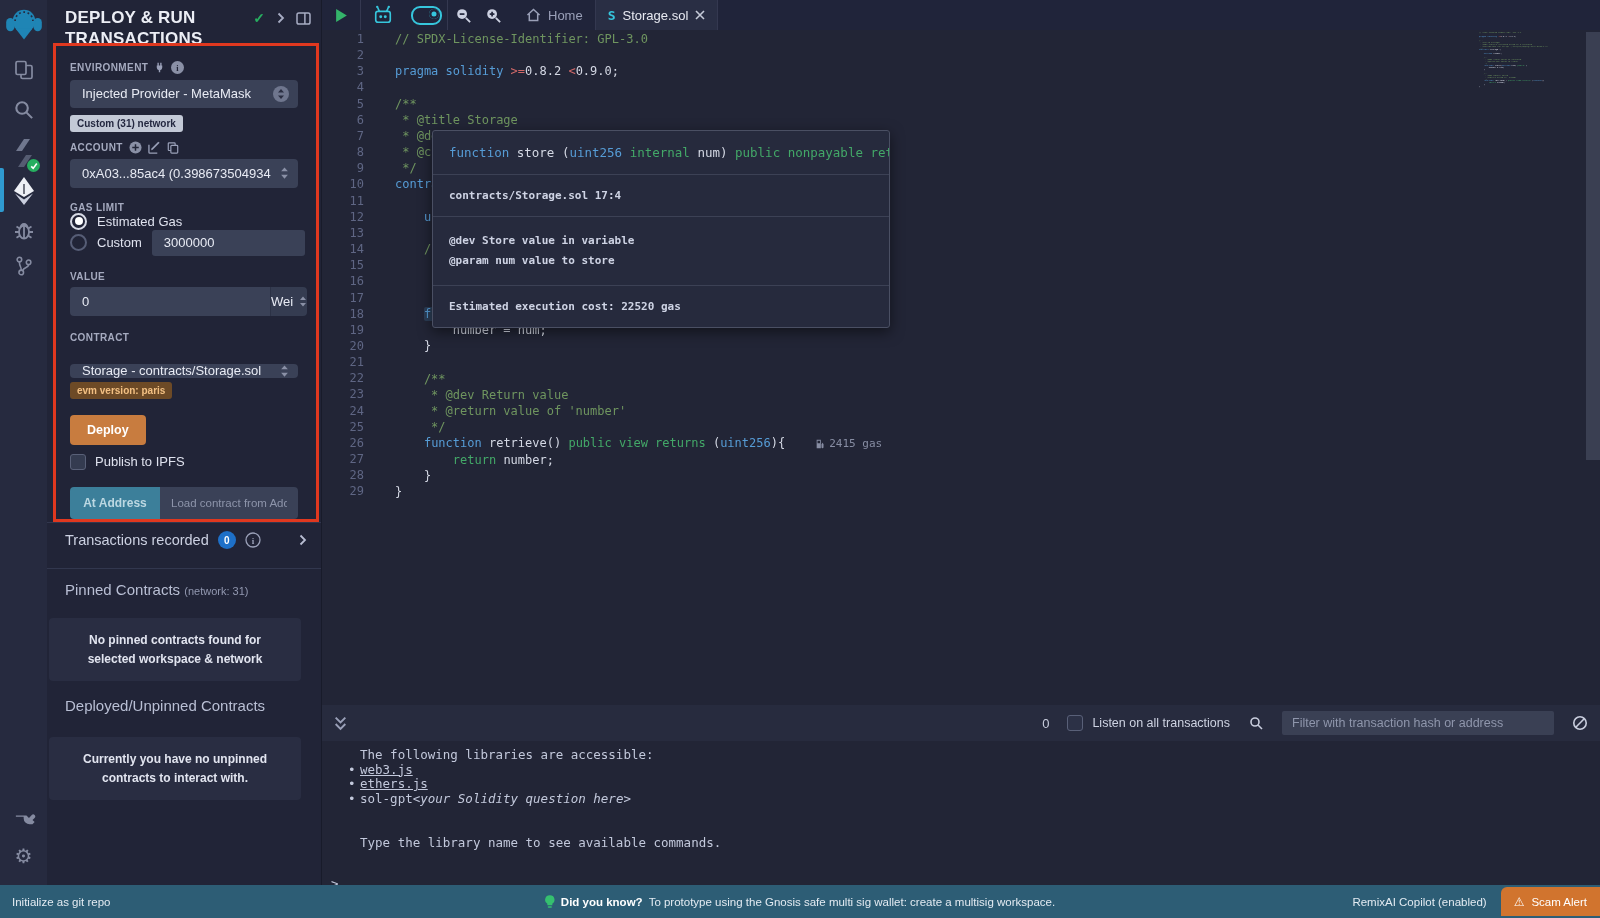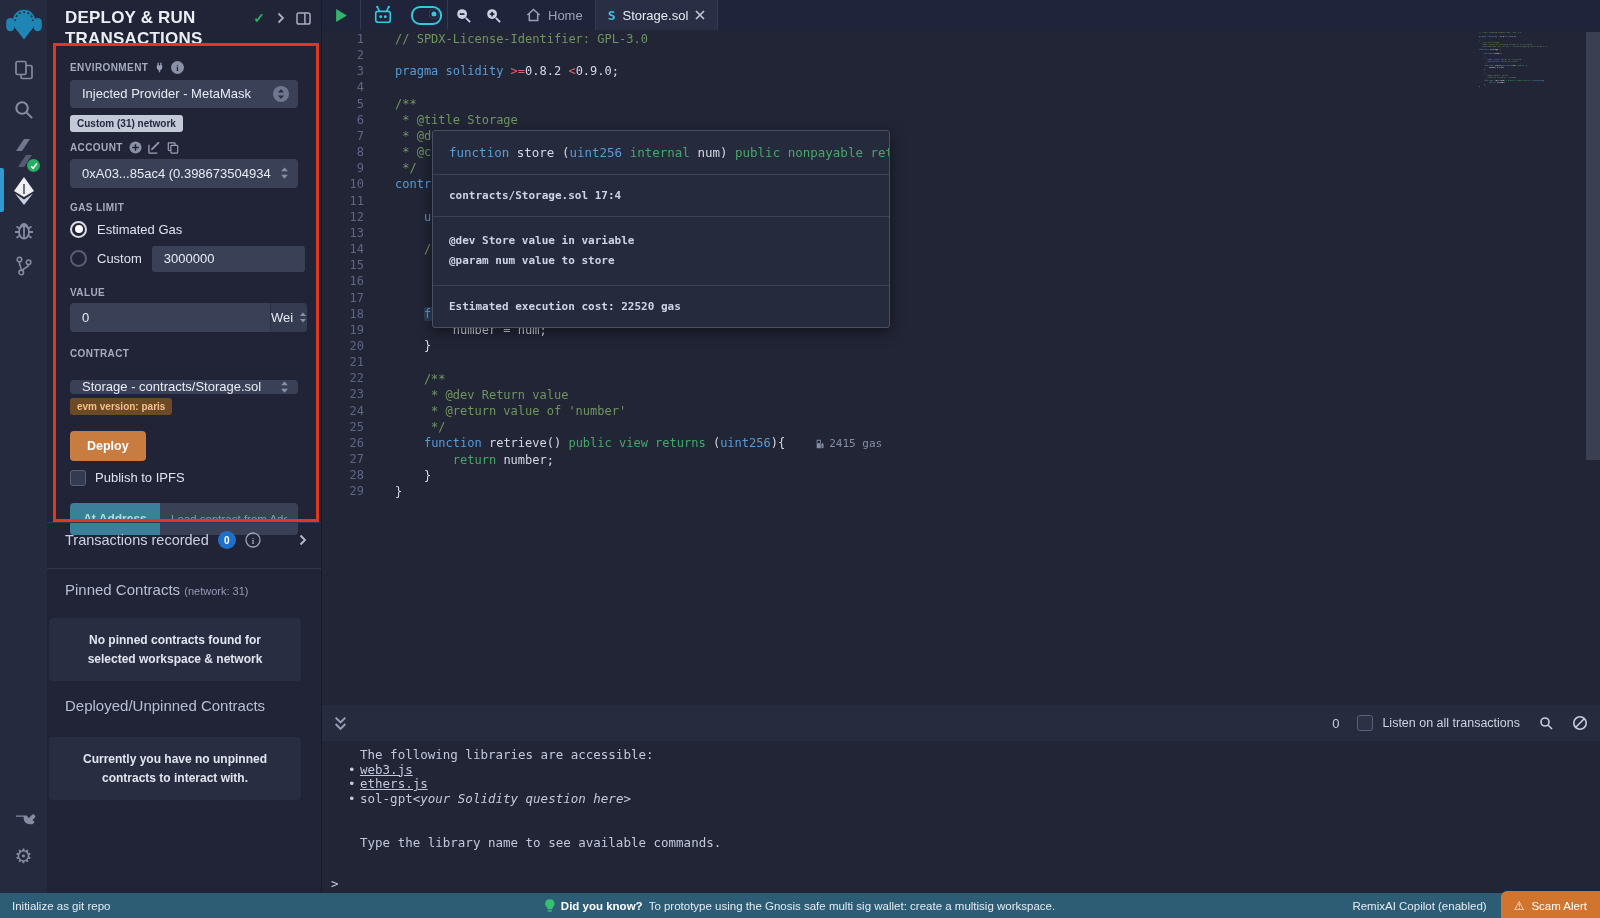--- a/index.html
+++ b/index.html
@@ -29,21 +29,21 @@
   .flabel{display:flex;align-items:center;gap:6px;font-size:10px;font-weight:bold;color:#a5aabf;letter-spacing:.4px;}
   .sel{height:28px;background:#3a4157;border-radius:4px;display:flex;align-items:center;
       padding:0 9px 0 12px;font-size:13px;color:#e8ebf4;cursor:pointer;}
   .sel .sel-txt{white-space:nowrap;overflow:hidden;flex:1;}
   .stepper{margin-left:6px;color:#8a90a6;flex:none;}
   .stepper-circle{width:16px;height:16px;border-radius:50%;background:#6f768e;display:flex;align-items:center;
       justify-content:center;color:#2a2e42;flex:none;margin-left:6px;}
   .net-badge{display:inline-block;margin-top:7px;background:#c3c9d6;color:#242840;font-size:10px;font-weight:bold;
       padding:3px 7px;border-radius:3px;}
   .mini-ic{color:#9aa0b8;}
-  .radio-row{display:flex;align-items:center;gap:10px;margin-top:8px;font-size:13px;color:#dfe2ee;}
+  .radio-row{display:flex;align-items:center;gap:10px;font-size:13px;color:#dfe2ee;}
   .radio{width:13px;height:13px;border-radius:50%;border:2px solid #565d76;flex:none;cursor:pointer;position:relative;}
   .radio.on{border-color:#d8dbe6;}
   .radio.on::after{content:"";position:absolute;left:2.5px;top:2.5px;width:8px;height:8px;border-radius:50%;background:#fff;}
   .inp{background:#3a4157;border:none;border-radius:3px;color:#e8ebf4;font-size:13px;outline:none;
       font-family:"Liberation Sans",sans-serif;}
   .value-row{display:flex;margin-top:5px;height:29px;}
   .value-inp{flex:1;border-radius:4px 0 0 4px;padding:0 12px;}
   .wei-box{width:61px;background:#353c51;border-left:1px solid #2c3246;border-radius:0 4px 4px 0;display:flex;
       align-items:center;justify-content:center;gap:6px;font-size:13px;color:#e8ebf4;cursor:pointer;}
   .evm-badge{display:inline-block;margin-top:4px;background:#6d4a26;color:#f3c083;font-size:10px;font-weight:bold;
@@ -121,21 +121,21 @@
       font:12.5px/14.5px "DejaVu Sans Mono",monospace;color:#c2c8db;padding-top:7px;box-sizing:border-box;}
   .t-line{padding-left:38px;white-space:pre;}
   .t-bullet{display:flex;padding-left:26px;}
   .t-bullet .dot{width:12px;}
   .tlink{text-decoration:underline;cursor:pointer;color:#c2c8db;}
   .titalic{font-style:italic;}
   .t-hint{padding-left:38px;margin-top:30px;white-space:pre;}
   .t-prompt{padding-left:9px;margin-top:26px;color:#c2c8db;}
 
   
-  .statusbar{position:absolute;left:0;right:0;bottom:0;height:25px;background:var(--c-status_teal);z-index:10;
+  .statusbar{position:absolute;left:0;right:0;bottom:0;height:33px;background:var(--c-status_teal);z-index:10;
       display:flex;align-items:center;font-size:11.5px;color:#e3ebf2;}
   .sb-left{padding-left:12px;}
   .sb-tip{position:absolute;left:50%;transform:translateX(-50%);display:flex;align-items:center;gap:6px;white-space:nowrap;}
   .sb-tip b{color:#fff;}
   .sb-right{margin-left:auto;display:flex;align-items:center;}
   .sb-copilot{margin-right:14px;}
   .scam{height:29px;margin-bottom:0;align-self:flex-end;background:var(--c-scam_orange);color:#fff;display:flex;
       align-items:center;gap:7px;padding:0 13px;border-radius:6px 0 0 0;font-size:11.5px;cursor:pointer;}
   .scam .warn{font-size:12px;}
 </style>
@@ -543,20 +543,21 @@
         <span class="listen-row">
           <span class="cbox" style="background:#2c3146"></span>
           <span>Listen on all transactions</span>
         </span>
         <span>
           <svg width="16" height="16" viewBox="0 0 24 24" fill="none" stroke="#c9cede" stroke-width="2.4">
               <circle cx="10.5" cy="10.5" r="6"></circle>
               <line x1="15" y1="15" x2="21" y2="21"></line>
             </svg>
         </span>
+        <input class="filter-inp" placeholder="Filter with transaction hash or address" style="">
         <span>
           <svg width="16" height="16" viewBox="0 0 18 18" fill="none" stroke="#c9cede" stroke-width="1.8">
               <circle cx="9" cy="9" r="7"></circle>
               <line x1="4" y1="14" x2="14" y2="4"></line>
             </svg>
         </span>
       </div>
     </div>
 
     <div class="terminal">

